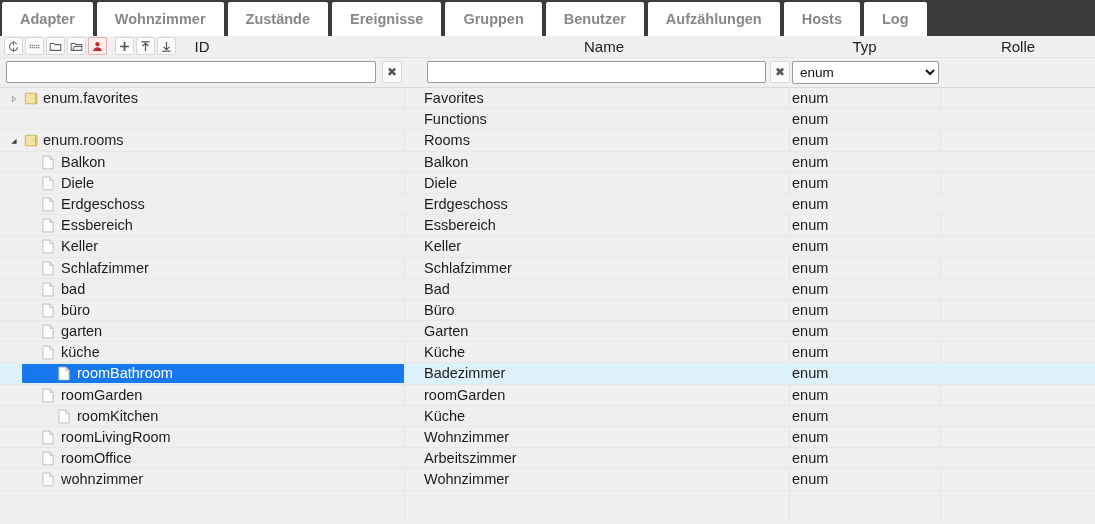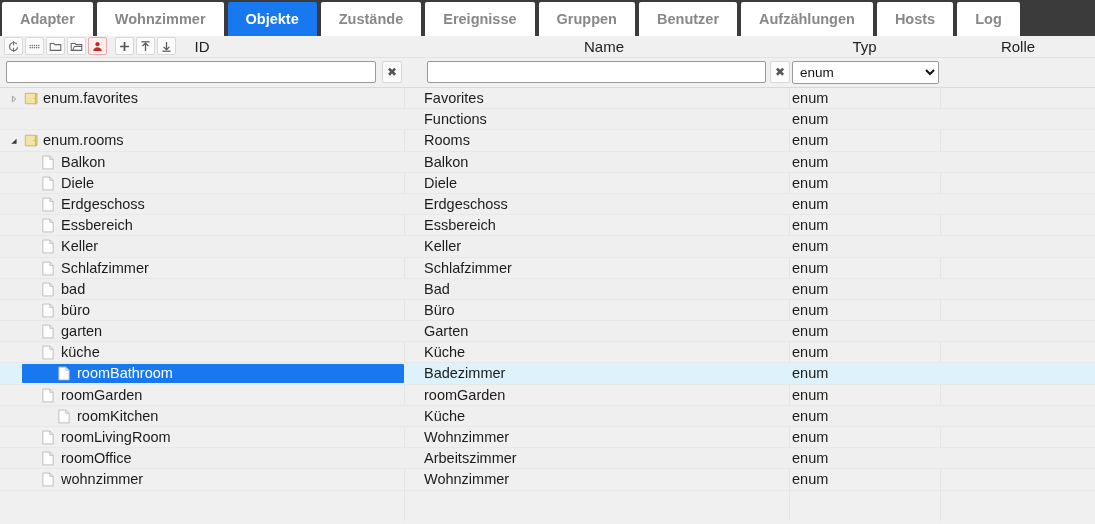--- a/index.html
+++ b/index.html
@@ -195,21 +195,20 @@
     width: 1px; background: #e4e4e4;
   }
 </style>
 </head>
 <body>
 
 <div id="tabbar">
   <div id="tabs-host" style="display: flex;">
       <div class="tab">Adapter</div>
       <div class="tab">Wohnzimmer</div>
-      <div class="tab active">Objekte</div>
       <div class="tab">Zustände</div>
       <div class="tab">Ereignisse</div>
       <div class="tab">Gruppen</div>
       <div class="tab">Benutzer</div>
       <div class="tab">Aufzählungen</div>
       <div class="tab">Hosts</div>
       <div class="tab">Log</div>
     </div>
 </div>
 

